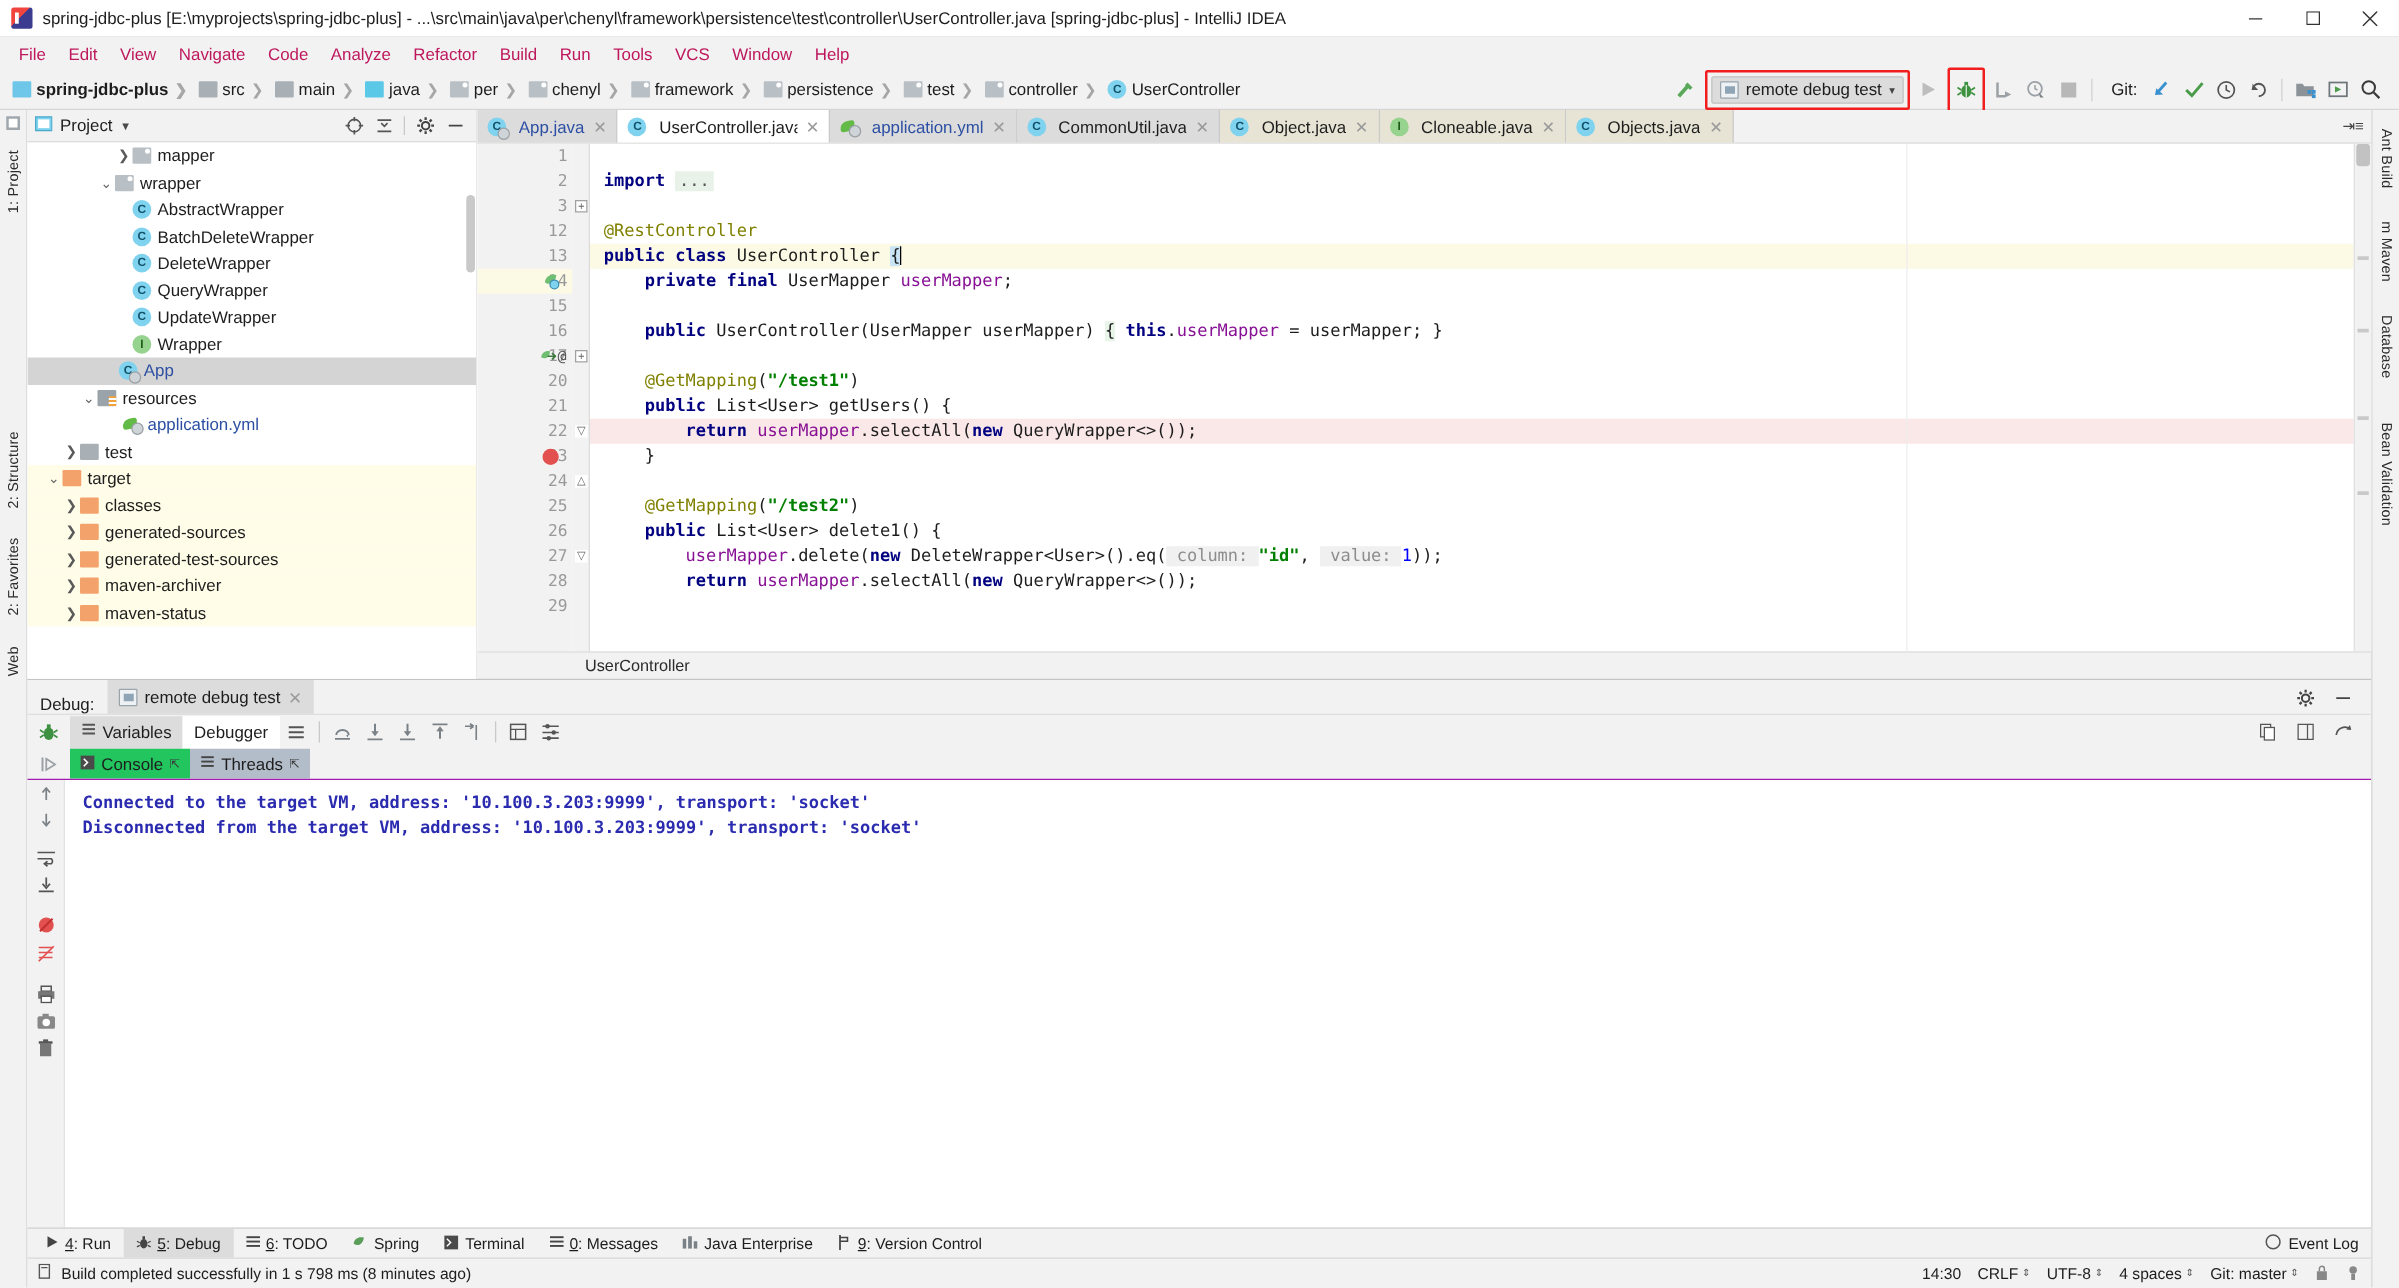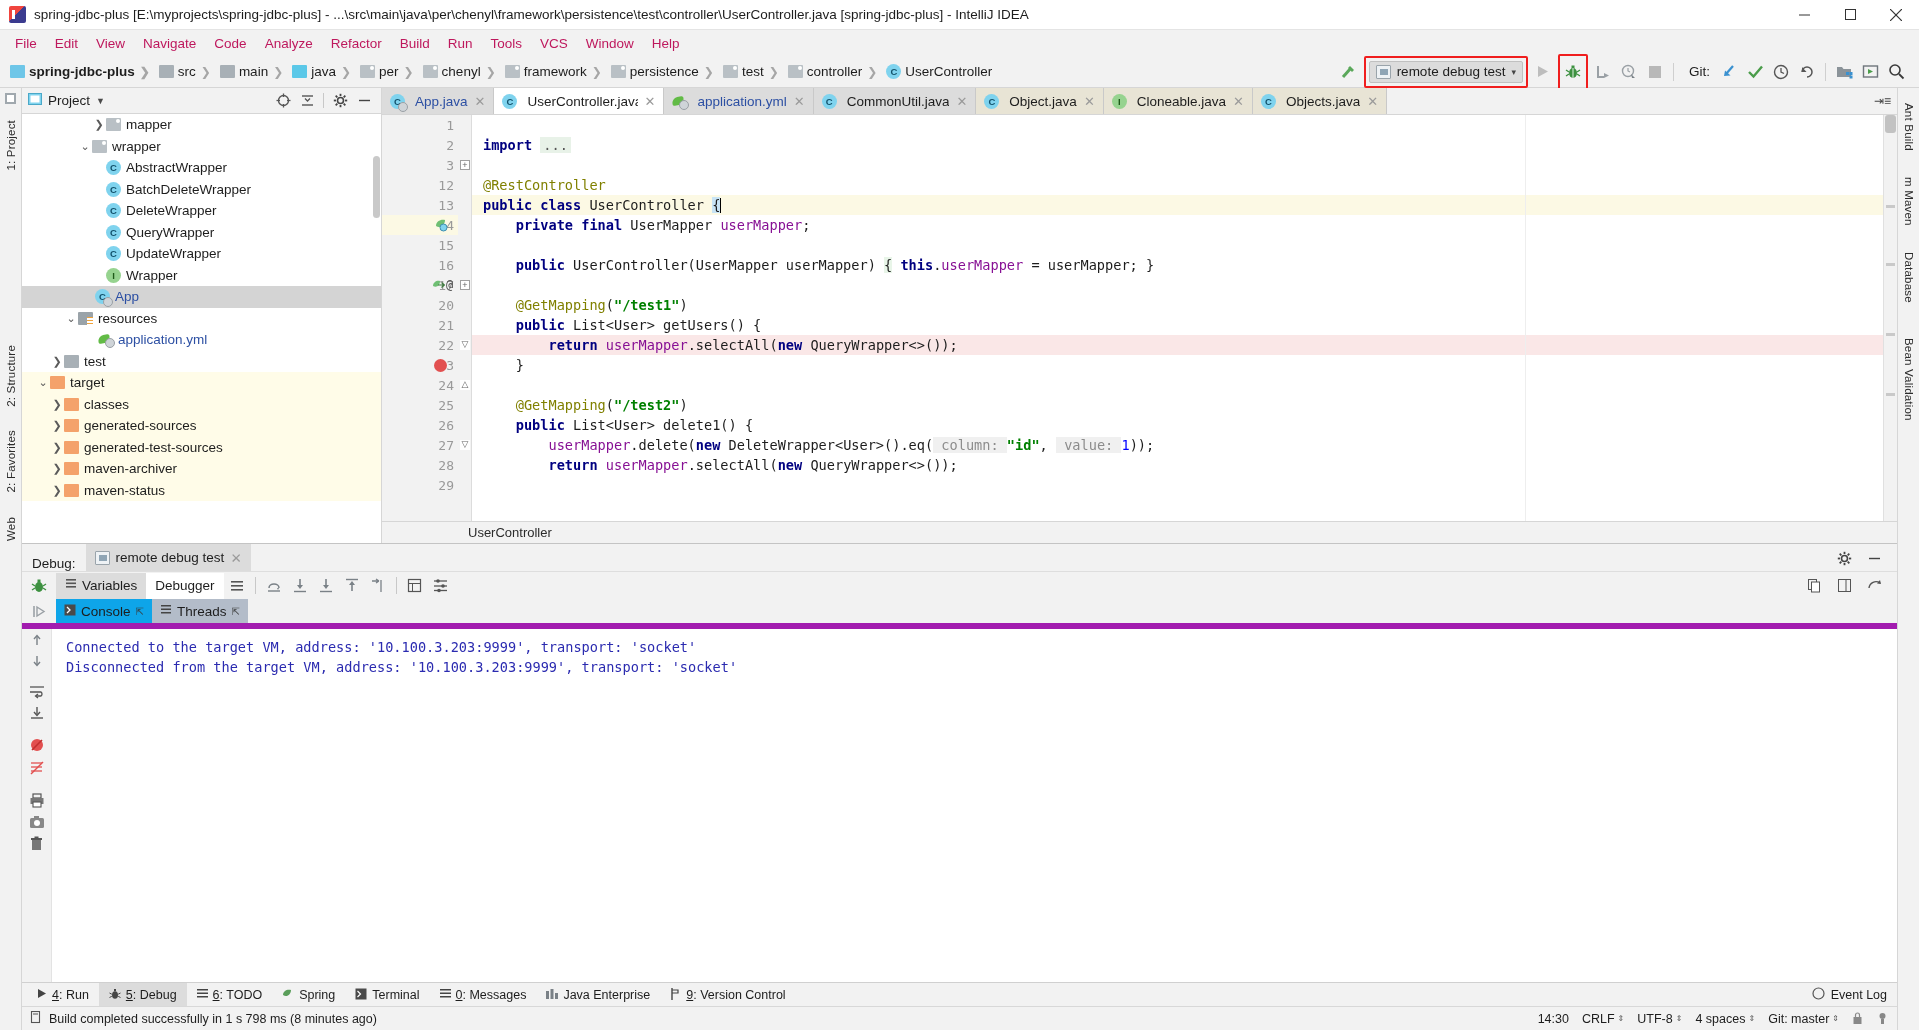--- a/index.html
+++ b/index.html
@@ -178,23 +178,23 @@
   .dp-head-right { margin-left: auto; display: flex; gap: 4px; padding-right: 10px; }
   .dp-toolbar { height: 28px; display: flex; align-items: center; border-top:1px solid #dedede; flex:none;}
   .dp-left-ico { width: 34px; display: flex; justify-content: center; }
   .dtab { display: flex; align-items: center; gap: 5px; padding: 0 9px; height: 26px; font-size: 13.5px;}
   .dtab.g { background: #dcdcdc; }
   .dtab.active { background: #ffffff; }
   .dsep { width: 1px; height: 17px; background: #c8c8c8; margin: 0 5px; }
   .dbtn { width: 26px; height: 26px; display:flex; align-items:center; justify-content:center; }
   .dp-tabs2 { height: 24px; display: flex; align-items: center; flex:none; }
   .ctab { display: flex; align-items: center; gap: 5px; padding: 0 8px; height: 24px; font-size: 13.5px;
-          background: #0ea5e9; }
+          background: #22c55e; }
   .ctab.t2 { background: #b3bcc9; }
-  .console { flex: 1 1 auto; background: #ffffff; display: flex; min-height: 0; border-top:6px solid #a21caf;}
+  .console { flex: 1 1 auto; background: #ffffff; display: flex; min-height: 0; border-top:1px solid #a21caf;font-weight:bold;}
   .con-rail { width: 30px; background: #f2f2f2; display:flex; flex-direction:column; align-items:center;
               padding-top: 4px; gap: 4px; flex:none; border-right:1px solid #e3e3e3;}
   .con-text { flex: 1 1 auto; padding: 8px 0 0 14px; font-family: "DejaVu Sans Mono", monospace;
               font-size: 13.6px; color: #2b2bb0; line-height: 20px; }
 
   
   .toolwin-bar { height: 24px; background: #f2f2f2; display: flex; 
                  border-top: 1px solid #d0d0d0; flex: none; padding-left: 4px; }
   .twb { display: flex; align-items: center; gap: 5px; padding: 0 10px; height: 24px; font-size: 12.5px; }
   .twb.active { background: #dcdcdc; }

